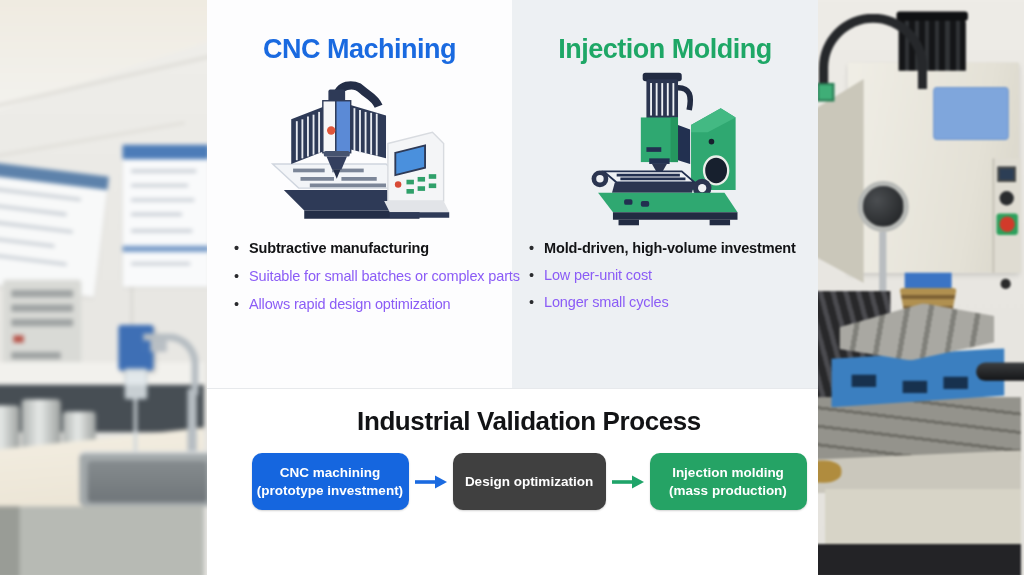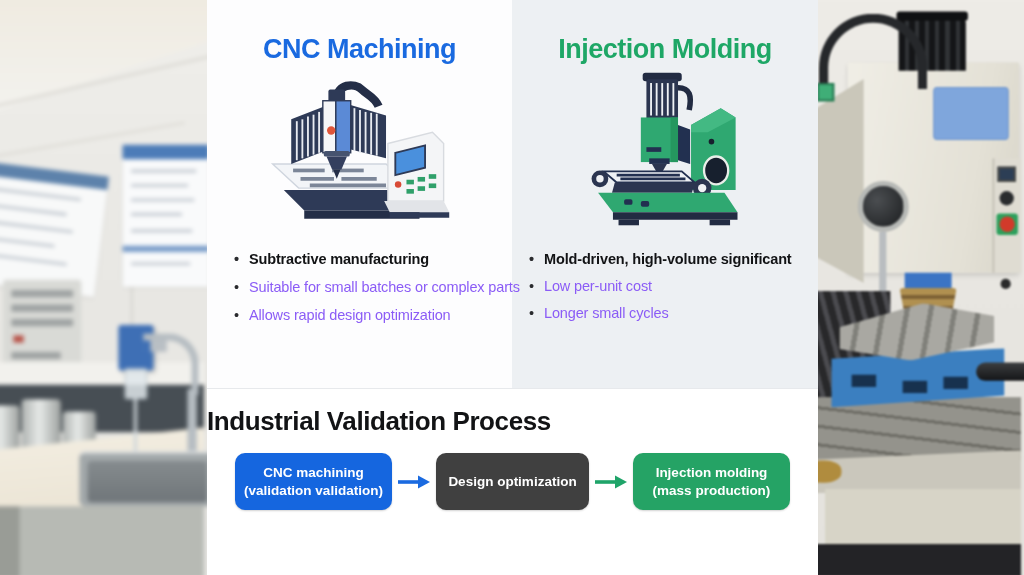--- a/index.html
+++ b/index.html
@@ -102,30 +102,30 @@
   .pr-floor { left:0; top:544px; width:206px; height:32px; background:#232326; }
 
   
   .panel { position:absolute; left:207px; top:0; width:611px; height:575px; background:#fff; }
   .cards { display:flex; height:389px; }
   .card { height:389px; border-bottom:1px solid #e7e9ec; }
   .card-left { width:305px; background:#fdfdfe; }
   .card-right { width:306px; background:#edf0f3; }
   .card-title { text-align:center; margin-top:34px; font-size:27px; font-weight:bold; letter-spacing:-.5px; }
   .illu { display:flex; justify-content:center; margin-top:6px; height:158px; }
-  .bullets { list-style:none; margin-top:22px; }
+  .bullets { list-style:none; margin-top:11px; }
   .card-left .bullets { padding-left:27px; }
   .card-right .bullets { padding-left:17px; }
   .bullets li { position:relative; padding-left:15px; font-size:14.5px; letter-spacing:-.15px;
     color:#8b5cf6; margin-bottom:12px; white-space:nowrap; }
   .card-right .bullets li { margin-bottom:11px; }
   .bullets li::before { content:"•"; position:absolute; left:0; top:0; color:#2a2b2e; }
   .bullets li.b-bold { font-weight:bold; color:#121315; }
 
-  .process { text-align:left; }
+  .process { text-align:center;padding-left:33px; }
   .process-title { margin-top:17px; font-size:26px; font-weight:bold; color:#121315; letter-spacing:-.4px; }
   .flow { display:flex; align-items:center; justify-content:center; margin-top:16px; gap:5px; }
   .step { width:157px; height:57px; border-radius:10px; color:#fff; display:flex; flex-direction:column;
     justify-content:center; align-items:center; font-size:13.5px; font-weight:bold; line-height:1.3;
     box-shadow:0 1px 2px rgba(0,0,0,.18); }
   .step.mid { width:153px; }
   .arrow { width:34px; height:16px; display:flex; align-items:center; }
 </style>
 </head>
 <body>
@@ -319,33 +319,33 @@
               <circle cx="140" cy="126" r="4.5" fill="#f0f2f5"></circle>
             <polygon points="28,131 164,131 178,152 44,152" fill="#2fa871"></polygon>
             <rect x="56" y="138" width="9" height="6" rx="2" fill="#223050"></rect>
             <rect x="74" y="140" width="9" height="6" rx="2" fill="#223050"></rect>
             <polygon points="44,152 178,152 178,160 44,160" fill="#222b42"></polygon>
             <rect x="50" y="160" width="22" height="6" fill="#222b42"></rect>
             <rect x="148" y="160" width="22" height="6" fill="#222b42"></rect>
           </svg>
         </div>
         <ul class="bullets">
-          <li class="b-bold">Mold-driven, high-volume significant</li>
+          <li class="b-bold">Mold-driven, high-volume investment</li>
           <li>Low per-unit cost</li>
           <li>Longer small cycles</li>
         </ul>
       </section>
     </div>
 
     <div class="process">
       <h2 class="process-title">Industrial Validation Process</h2>
       <div class="flow">
         <div class="step" style="background: rgb(21, 102, 223);">
           <span>CNC machining</span>
-          <span>(validation validation)</span>
+          <span>(prototype investment)</span>
         </div>
         <div class="arrow" style="color: rgb(26, 106, 224);">
           <svg width="34" height="16" viewBox="0 0 34 16">
             <line x1="1" y1="8" x2="23" y2="8" stroke="currentColor" stroke-width="3.6"></line>
             <polygon points="21,1.5 33,8 21,14.5" fill="currentColor"></polygon>
           </svg>
         </div>
         <div class="step mid" style="background: #404040;">
           <span>Design optimization</span>
           <span></span>

